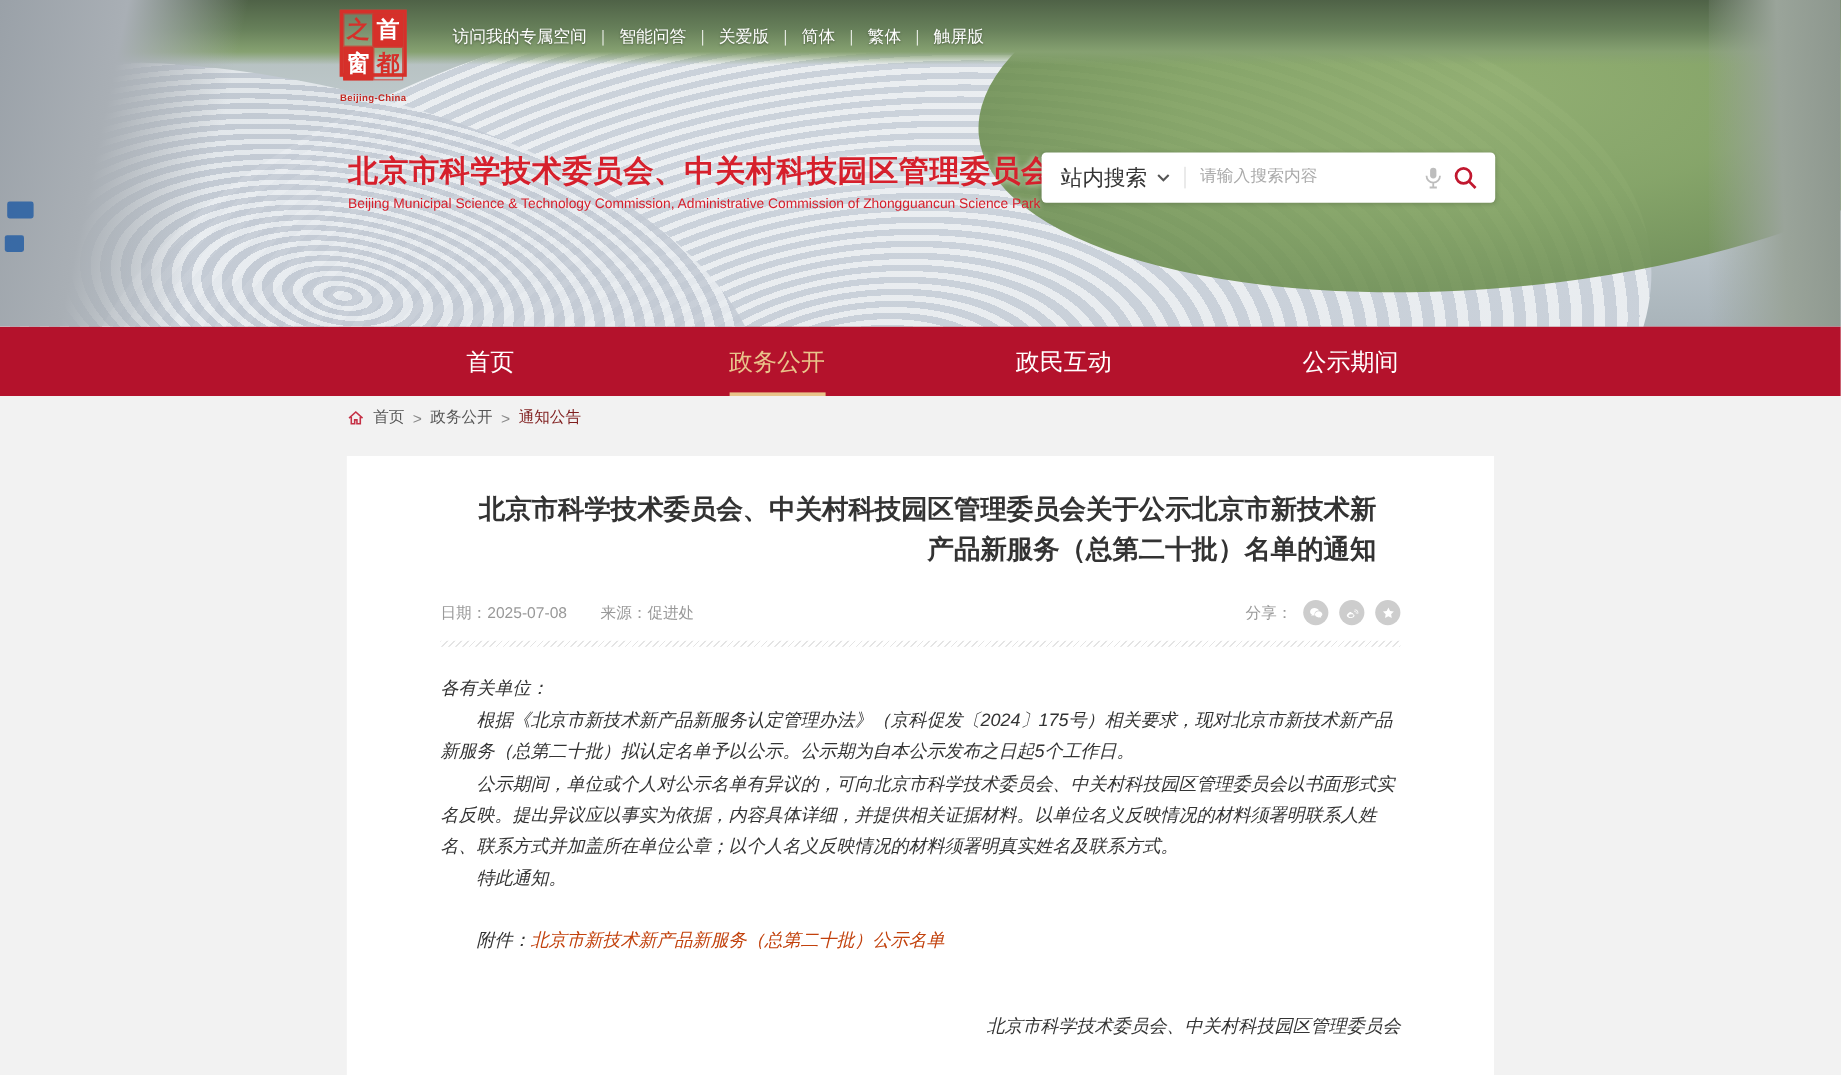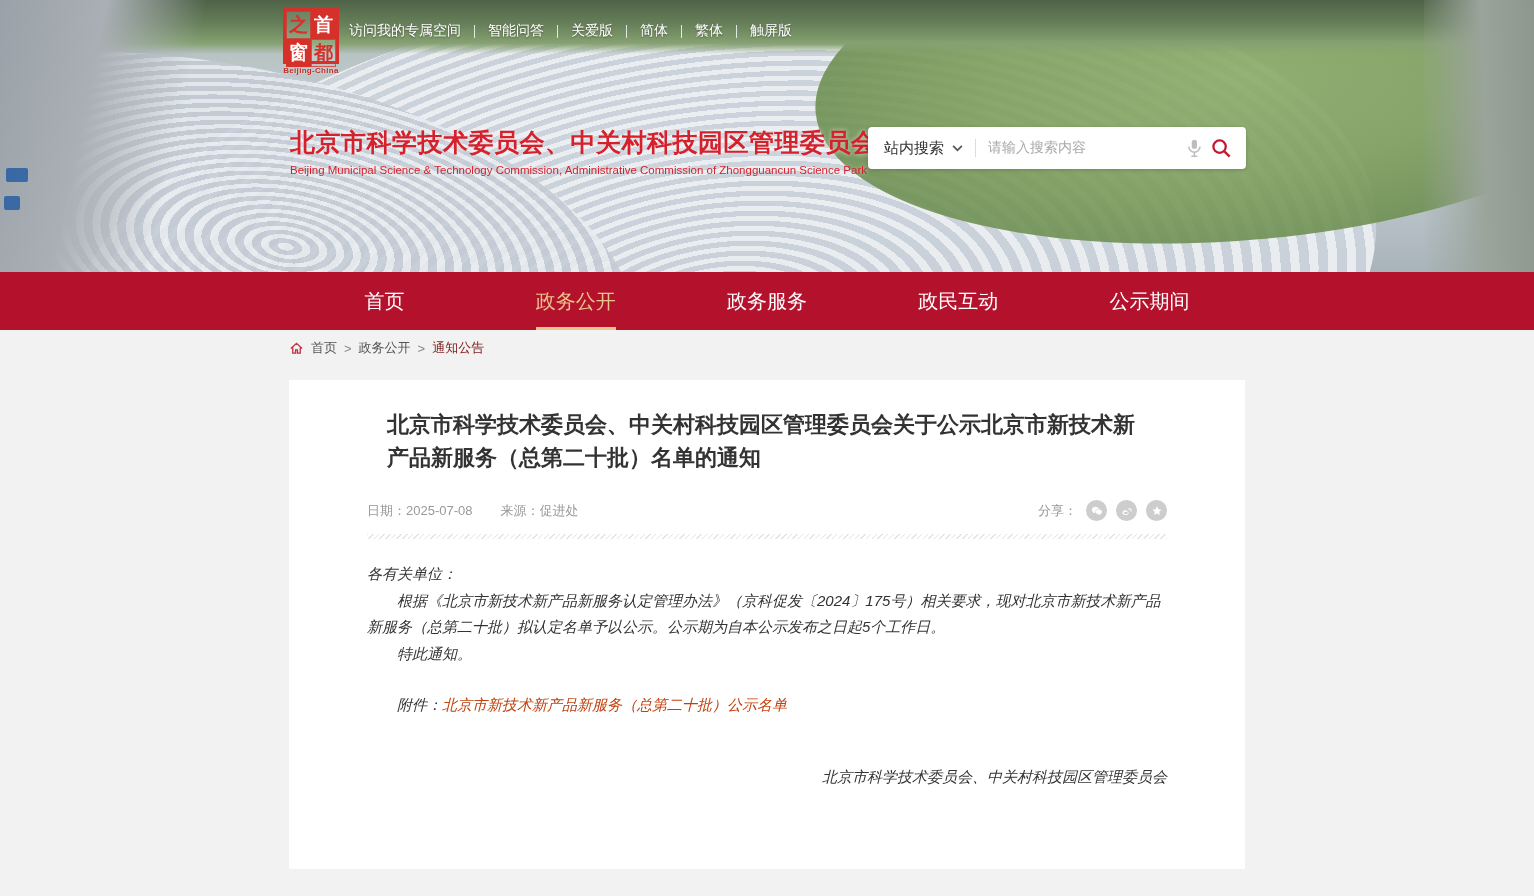--- a/index.html
+++ b/index.html
@@ -34,41 +34,41 @@
 
   
   .topbar { position:absolute; top:8px; left:283px; display:flex; align-items:flex-start; }
   .logo { display:block; text-decoration:none; cursor:pointer; }
   .seal { width:56px; height:56px; border:3px solid #d6302a;
     display:grid; grid-template-columns:1fr 1fr; grid-template-rows:1fr 1fr;
     background:rgba(255,255,255,.12); }
   .seal span { display:flex; align-items:center; justify-content:center;
     font-size:19px; font-weight:bold; color:#d6302a; border:1px solid rgba(214,48,42,.75); }
   .seal span:nth-child(2), .seal span:nth-child(3) { background:#d6302a; color:#fff; }
-  .logo-cap { display:block; margin-top:2px; font-size:8px; font-weight:bold;
+  .logo-cap { display:block; margin-top:13px; font-size:8px; font-weight:bold;
     color:#c22a24; text-align:center; letter-spacing:.3px; text-shadow:0 0 2px rgba(255,255,255,.7); }
   .toplinks { display:flex; align-items:center; margin:14px 0 0 10px; }
   .toplinks a { color:#fff; font-size:14px; text-decoration:none; padding:0 13px; cursor:pointer;
     text-shadow:0 1px 2px rgba(0,0,0,.4); white-space:nowrap; }
-  .toplinks a:first-child { padding-left:0; }
+  .toplinks a:first-child { padding-left:0;margin-left:28px; }
   .toplinks .sep { width:1px; height:13px; background:rgba(255,255,255,.8); }
 
   
   .site-title { position:absolute; left:290px; top:126px; }
   .site-title h1 { margin:0; font-size:25px; font-weight:bold; color:#d6202c;
     letter-spacing:.5px; text-shadow:0 0 5px rgba(255,255,255,.65); white-space:nowrap; }
   .site-title p { margin:5px 0 0; font-size:11.5px; color:#d6202c;
     text-shadow:0 0 4px rgba(255,255,255,.6); white-space:nowrap; }
 
   
   .searchbar { position:absolute; left:868px; top:127px; width:378px; height:42px;
     background:#fff; border-radius:4px; display:flex; align-items:center;
     box-shadow:0 1px 4px rgba(0,0,0,.18); }
   .scope { display:flex; align-items:center; gap:8px; border:none; background:none;
-    padding:0 12px 0 16px; font-size:15px; color:#333; cursor:pointer;
+    padding:0 12px 0 16px; font-size:18px; color:#333; cursor:pointer;
     font-family:inherit; white-space:nowrap; }
   .vdiv { width:1px; height:18px; background:#ddd; }
   .searchbar input { flex:1; min-width:0; border:none; outline:none; padding:0 8px 0 12px;
     font-size:14px; color:#333; font-family:Liberation Mono, monospace; background:transparent; }
   .searchbar input::placeholder { color:#aaa; }
   .icon-btn { border:none; background:none; padding:0; cursor:pointer; display:flex; align-items:center; }
   .mic-btn { margin-right:8px; }
   .mag-btn { margin-right:14px; }
 
   
@@ -85,21 +85,21 @@
   .crumbs .inner { width:956px; margin:0 auto; display:flex; align-items:center;
     gap:7px; font-size:13px; color:#555; }
   .crumbs a { color:#555; text-decoration:none; cursor:pointer; }
   .crumbs .crumb-sep { color:#888; }
   .crumbs .crumb-current { color:#7f1d1d; }
 
   
   .card { width:956px; margin:23px auto 0; background:#fff;
     padding:28px 78px 40px; min-height:489px; }
   .art-title { margin:0 auto; max-width:760px; font-size:22px; font-weight:bold;
-    color:#333; text-align:left; line-height:33px; }
+    color:#333; text-align:right; line-height:33px; }
   .meta { display:flex; justify-content:space-between; align-items:center;
     margin-top:26px; font-size:13px; color:#999; }
   .meta-left span.gap { margin-left:28px;text-align:right; }
   .meta-right { display:flex; align-items:center; gap:9px; }
   .share-circle { width:21px; height:21px; border-radius:50%; background:#cdcdcd;
     display:flex; align-items:center; justify-content:center; cursor:pointer; border:none; padding:0; }
   .divider { margin-top:13px; height:5px;
     background:repeating-linear-gradient(135deg,#e4e4e4 0,#e4e4e4 1px,transparent 1px,transparent 4px); }
 
   .art-body { margin-top:22px; font-size:15px; color:#333; }
@@ -175,21 +175,20 @@
         <path d="M14 14l5.5 5.5" stroke="#c1182f" stroke-width="2.4"></path>
       </svg>
     </button>
   </div>
 </header>
 
 <nav class="mainnav">
   <div class="inner">
     <a class="nav-item">首页</a>
     <a class="nav-item active">政务公开</a>
-    <a class="nav-item">政务服务</a>
     <a class="nav-item">政民互动</a>
     <a class="nav-item">公示期间</a>
   </div>
 </nav>
 
 <div class="crumbs">
   <div class="inner">
     <svg width="15" height="15" viewBox="0 0 16 16">
       <path d="M2 8l6-5.5L14 8M4 7v6h3v-3.5h2V13h3V7" stroke="#c53146" stroke-width="1.4" fill="none"></path>
     </svg>
@@ -226,20 +225,21 @@
         </svg>
       </button>
     </div>
   </div>
 
   <div class="divider"></div>
 
   <div class="art-body">
     <p class="noindent">各有关单位：</p>
     <p>根据《北京市新技术新产品新服务认定管理办法》（京科促发〔2024〕175号）相关要求，现对北京市新技术新产品新服务（总第二十批）拟认定名单予以公示。公示期为自本公示发布之日起5个工作日。</p>
+    <p>公示期间，单位或个人对公示名单有异议的，可向北京市科学技术委员会、中关村科技园区管理委员会以书面形式实名反映。提出异议应以事实为依据，内容具体详细，并提供相关证据材料。以单位名义反映情况的材料须署明联系人姓名、联系方式并加盖所在单位公章；以个人名义反映情况的材料须署明真实姓名及联系方式。</p>
     <p>特此通知。</p>
 
     <p class="attach"><span>附件：</span><a>北京市新技术新产品新服务（总第二十批）公示名单</a></p>
 
     <p class="sig">北京市科学技术委员会、中关村科技园区管理委员会</p>
 
   </div>
 </main>
 
 </body></html>

